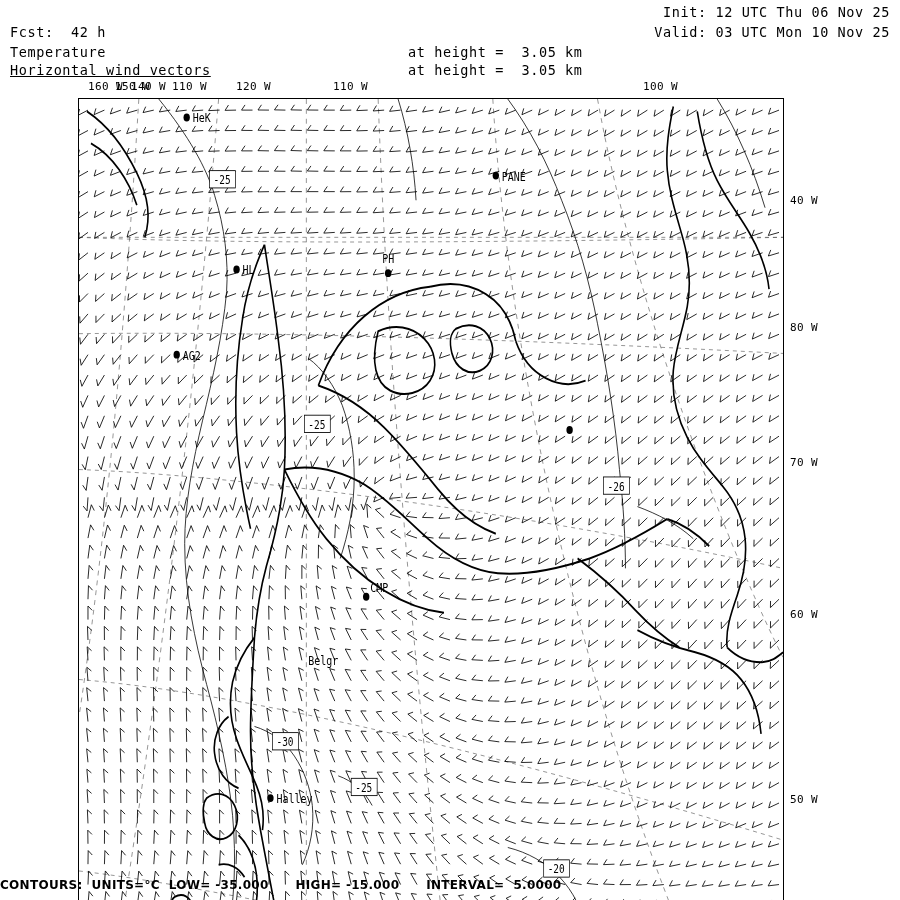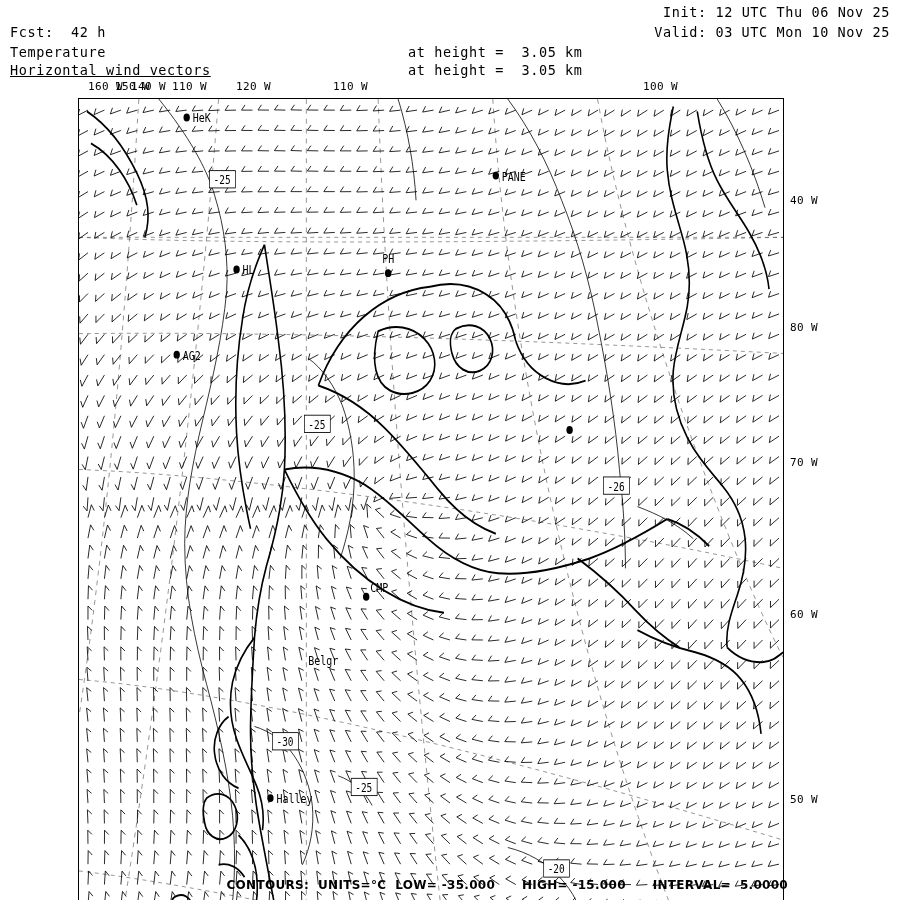--- a/index.html
+++ b/index.html
@@ -70,21 +70,21 @@
   }
   .top-labels .axis-label { top: 80px; }
   .right-labels .axis-label { left: 790px; }
 
   
   .footer {
     position: absolute;
     left: 0;
     top: 878px;
     width: 788px;
-    text-align: right;
+    text-align: left;
     font-size: 12px;
     font-weight: bold;
     font-family: "DejaVu Sans", sans-serif;
     letter-spacing: 0.3px;
     white-space: pre;
   }
 
   
   text.stn {
     font-family: "DejaVu Sans Mono", monospace;

